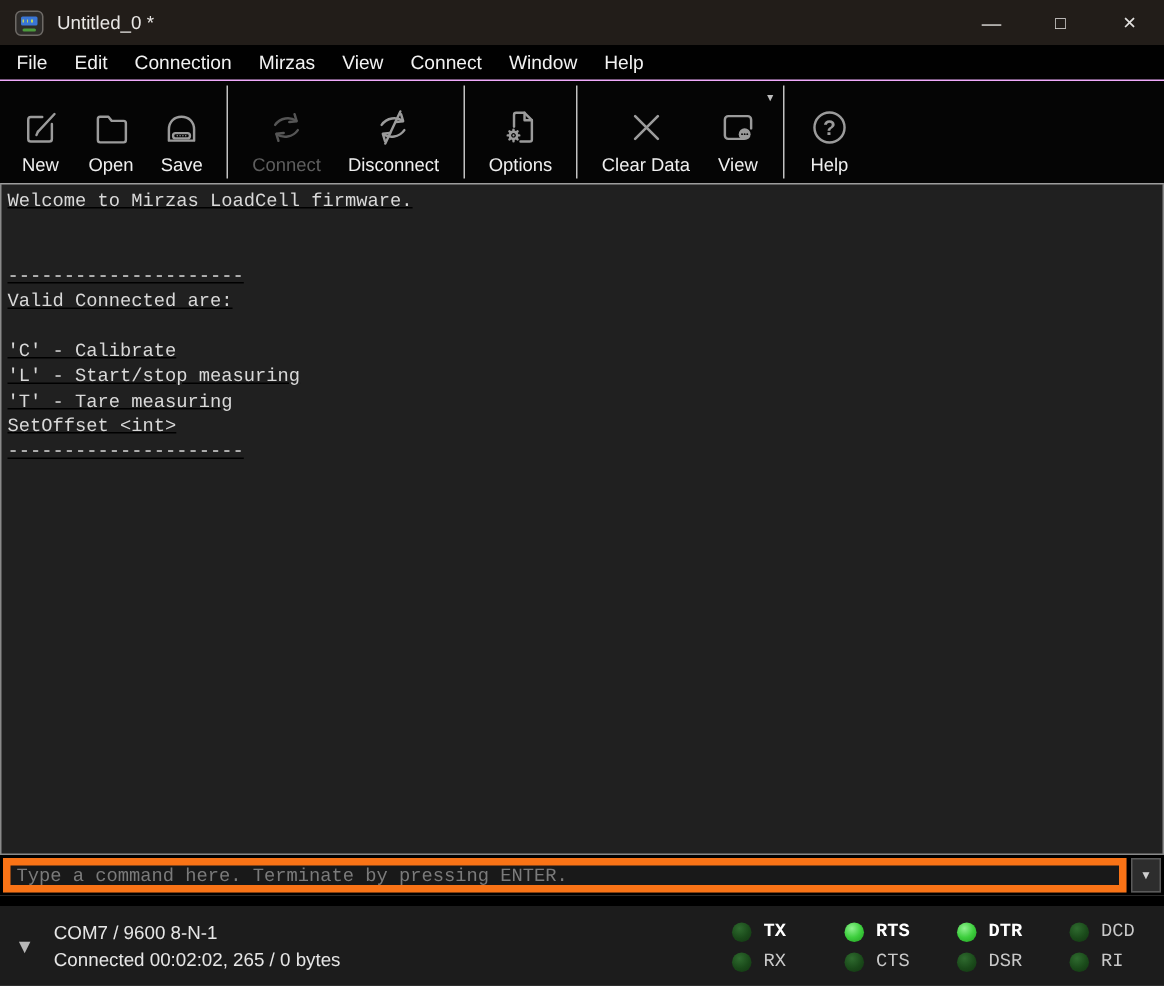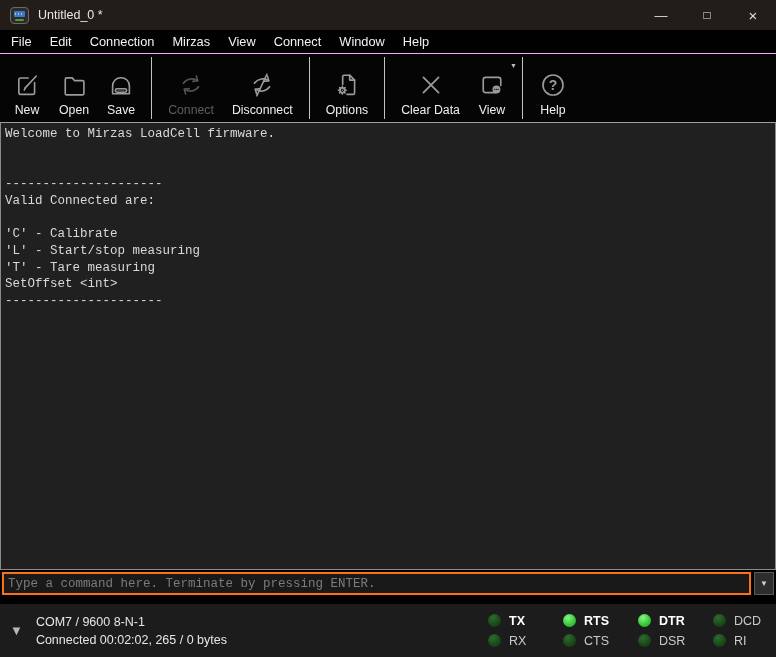--- a/index.html
+++ b/index.html
@@ -33,42 +33,42 @@
             padding:2px 9px 3px; position:relative; }
   .tb-icon { color:#9b9b9b; height:34px; display:flex; align-items:center; }
   .tb-label { font-size:12.3px; color:#efefef; margin-top:1px; white-space:nowrap; }
   .tb-btn.disabled .tb-label { color:#5e5e5e;text-align:center; }
   .tb-btn.disabled .tb-icon { color:#555; }
   .tb-sep { width:1px; background:#c2c2c2; margin:1px 7px; }
   .view-caret { position:absolute; top:6px; right:-2px; font-size:7px; color:#bdbdbd; }
 
   
   .terminal { height:448px; background:#202020; border:1px solid #8a8a8a; border-top-color:#9d9d9d;
-              padding:3px 4px; overflow:hidden; flex-shrink:0; }
+              padding:3px 4px; overflow:hidden; flex-shrink:0;text-decoration:underline; }
   .term-line { font-family:"Liberation Mono", monospace; font-size:12.5px; line-height:16.7px;
                height:16.7px; color:#d9d9d9; white-space:pre; }
 
   
   .cmdrow { height:27px; display:flex; align-items:center; padding:0 2px; background:#000; flex-shrink:0; }
-  .cmd-input { flex:1; height:23px; background:#191919; border:2px solid #f97316; color:#d9d9d9;
+  .cmd-input { flex:1; height:23px; background:#191919; border:5px solid #f97316; color:#d9d9d9;
                font-family:"Liberation Mono", monospace; font-size:12.5px; padding:0 4px; outline:none; }
   .cmd-input::placeholder { color:#7b7b7b; opacity:1; }
   .cmd-history-btn { width:20px; height:23px; margin-left:3px; background:#2d2d2d; border:1px solid #5a5a5a;
                color:#cfcfcf; font-size:8px; display:flex; align-items:center; justify-content:center; }
 
   .bottom-gap { height:7px; background:#000; flex-shrink:0; }
 
   
   .statusbar { flex:1; background:#1c1c1c; display:flex; align-items:center; padding:0 12px 0 10px; }
   .status-expander { color:#b8b8b8; font-size:13px; margin-right:13px; }
   .status-text { flex:1; }
   .status-line { font-size:12.5px; color:#e6e6e6; line-height:18px; }
   .led-grid { display:grid; grid-auto-flow:column; grid-template-rows:repeat(2,auto);
               column-gap:24px; row-gap:6px; }
-  .led-cell { display:flex; align-items:flex-start; }
+  .led-cell { display:flex; align-items:flex-end;font-family:Liberation Mono, monospace; }
   .led { width:13px; height:13px; border-radius:50%; margin-right:8px;
          background:radial-gradient(circle at 38% 30%, #2f6b2f 0%, #1a4a1a 55%, #123312 100%); }
   .led.lit { background:radial-gradient(circle at 38% 30%, #90f190 0%, #3ecf3e 50%, #1f9c1f 100%); }
   .led-label { font-size:12.5px; color:#c9c9c9; min-width:30px; }
   .led-label.bold { color:#fff; font-weight:bold; }
 
   svg { display:block; }
 </style>
 </head>
 <body>

